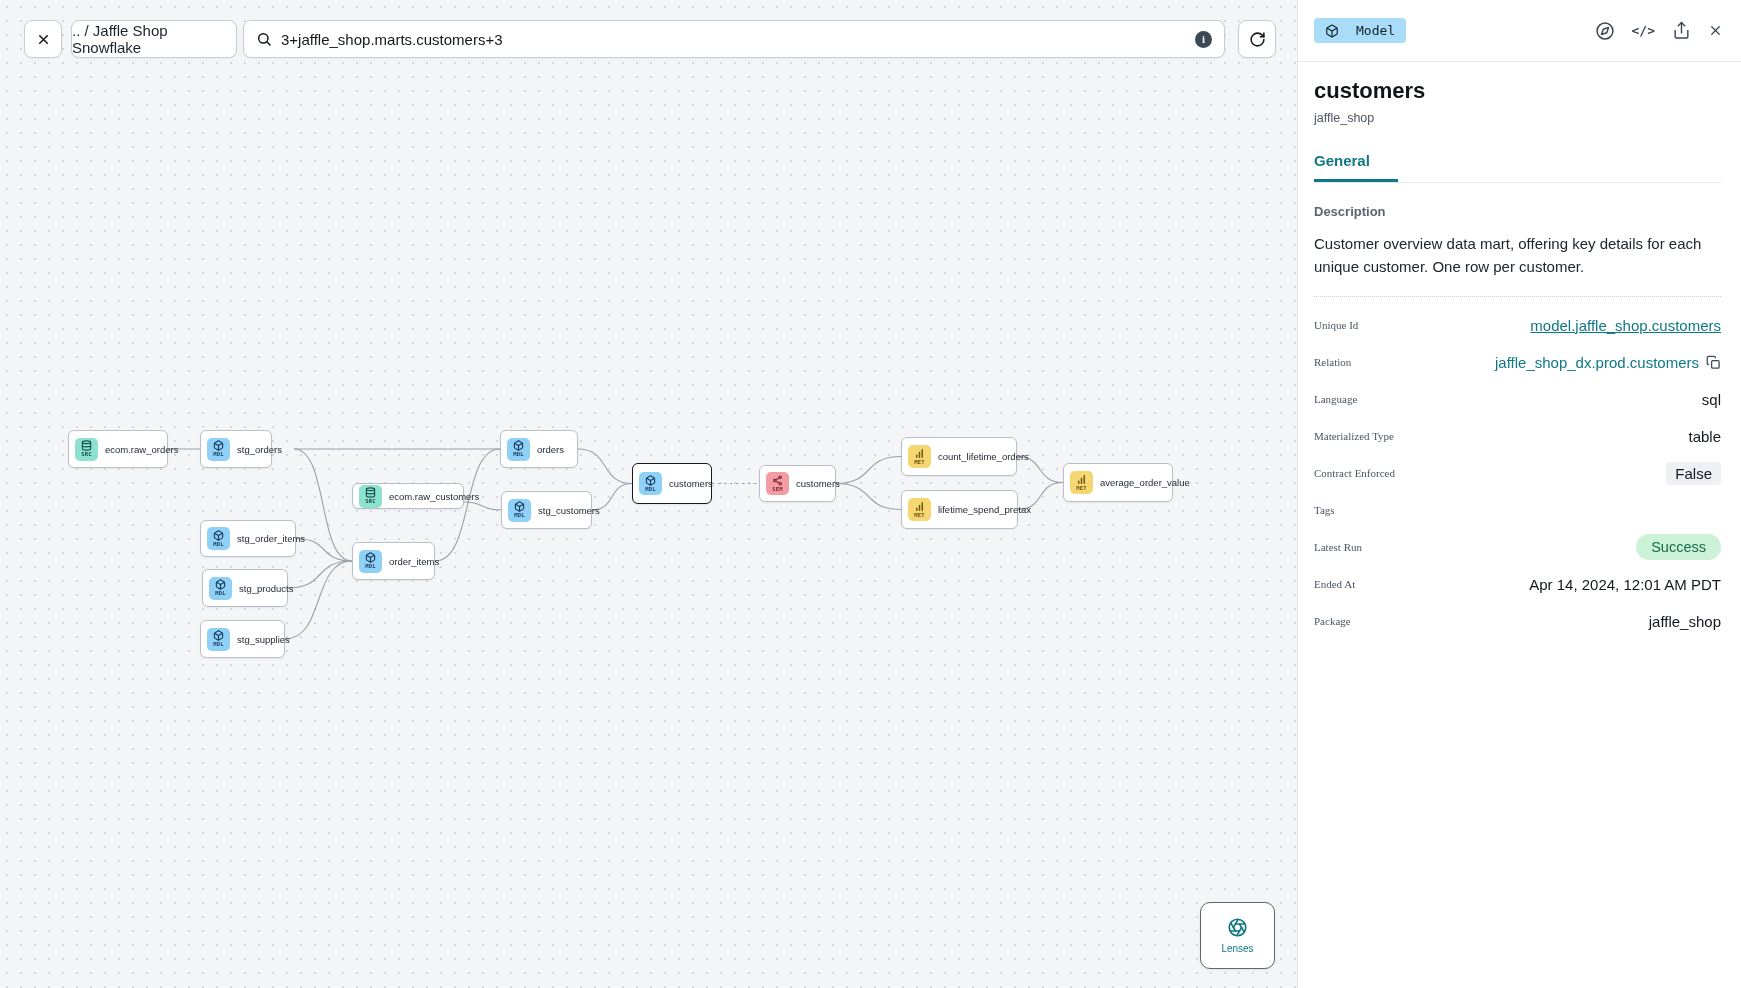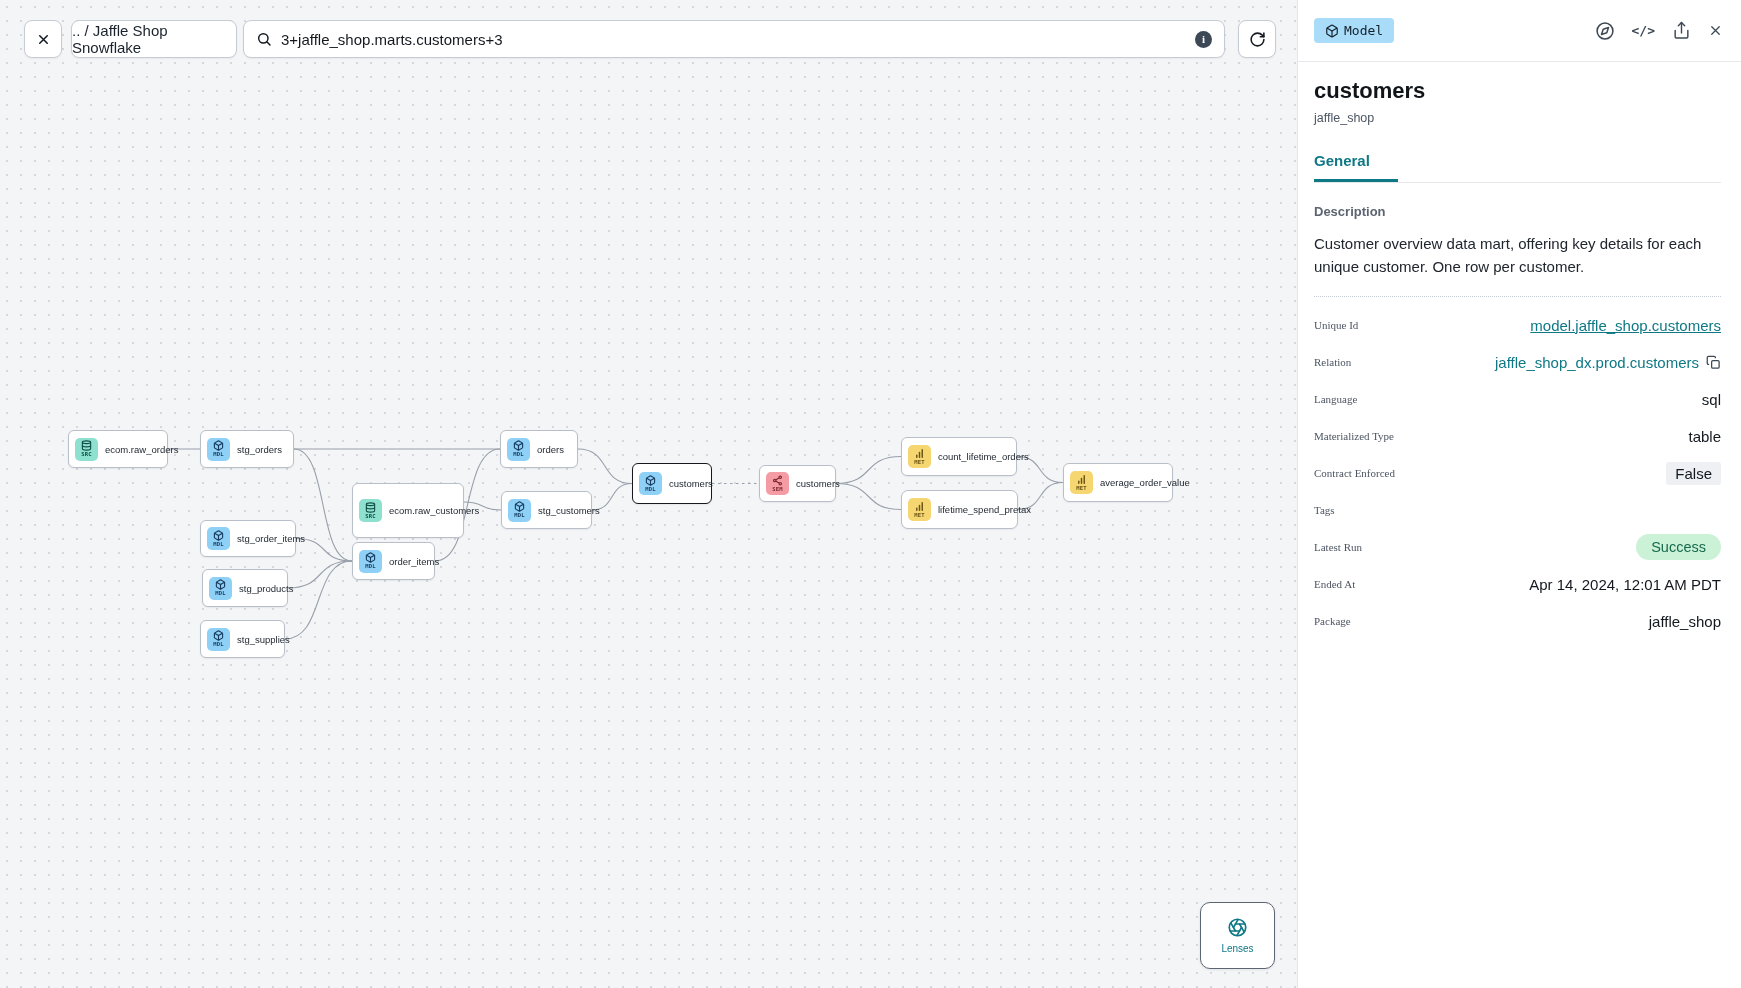--- a/index.html
+++ b/index.html
@@ -43,21 +43,21 @@
   .lenses { position:absolute; left:1200px; top:902px; width:75px; height:67px; background:#fff;
             border:1px solid #5b6672; border-radius:10px; display:flex; flex-direction:column;
             align-items:center; justify-content:center; gap:5px; cursor:pointer; color:#0e7885;
             box-shadow:0 1px 3px rgba(16,24,40,.08); }
   .lenses .llabel { font-size:10px; color:#0e7885; }
 
   
   .panel { position:absolute; left:1298px; top:0; width:443px; height:988px; background:#fff; }
   .p-hdr { height:62px; display:flex; align-items:center; justify-content:space-between;
            padding:0 18px 0 16px; border-bottom:1px solid #e6e8ec; }
-  .badge { display:inline-flex; align-items:center; gap:5px; background:#a9dcf9; color:#13202c;
+  .badge { display:inline-flex; align-items:center; gap:17px; background:#a9dcf9; color:#13202c;
            font-family:"DejaVu Sans Mono", monospace; font-size:13px; padding:5px 11px; border-radius:4px; }
   .hdr-icons { display:flex; align-items:center; gap:17px; color:#3c4754; }
   .icon-btn { cursor:pointer; display:flex; align-items:center; justify-content:center; color:#3c4754; }
   .code-glyph { font-family:"DejaVu Sans Mono", monospace; font-size:13px; font-weight:bold; }
 
   .p-body { padding:16px 20px 0 16px; }
   .p-title { font-size:22px; font-weight:bold; color:#10151a; }
   .p-sub { font-size:12.5px; color:#4c5562; margin-top:7px; }
   .tabs { display:flex; margin-top:27px; border-bottom:1px solid #e6e8ec; }
   .tab { font-size:15px; font-weight:bold; color:#0e7885; padding:0 28px 10px 0;
@@ -103,21 +103,21 @@
           <span class="chip" style="background:#8ee0cf">
             <svg width="11" height="11" viewBox="0 0 24 24" fill="none" stroke="#0f4c43" stroke-width="2.4">
               <ellipse cx="12" cy="5" rx="9" ry="3"></ellipse>
               <path d="M3 5v14a9 3 0 0 0 18 0V5"></path>
               <path d="M3 12a9 3 0 0 0 18 0"></path>
             </svg>
             <span class="kind" style="color:#0f4c43">SRC</span>
           </span>
           <span class="nlabel">ecom.raw_orders</span>
         </div>
-        <div class="node" style="left: 200px; top: 430px; width: 94px; height: 38px;">
+        <div class="node" style="left: 200px; top: 430px; width: 72px; height: 38px;">
           <span class="chip" style="background:#8fd0f6">
             <svg width="11" height="11" viewBox="0 0 24 24" fill="none" stroke="#16395c" stroke-width="2.4" stroke-linejoin="round">
               <path d="M21 8a2 2 0 0 0-1-1.73l-7-4a2 2 0 0 0-2 0l-7 4A2 2 0 0 0 3 8v8a2 2 0 0 0 1 1.73l7 4a2 2 0 0 0 2 0l7-4A2 2 0 0 0 21 16Z"></path>
               <path d="m3.3 7 8.7 5 8.7-5"></path>
               <path d="M12 22V12"></path>
             </svg>
             <span class="kind" style="color:#16395c">MDL</span>
           </span>
           <span class="nlabel">stg_orders</span>
         </div>
@@ -147,21 +147,21 @@
           <span class="chip" style="background:#8fd0f6">
             <svg width="11" height="11" viewBox="0 0 24 24" fill="none" stroke="#16395c" stroke-width="2.4" stroke-linejoin="round">
               <path d="M21 8a2 2 0 0 0-1-1.73l-7-4a2 2 0 0 0-2 0l-7 4A2 2 0 0 0 3 8v8a2 2 0 0 0 1 1.73l7 4a2 2 0 0 0 2 0l7-4A2 2 0 0 0 21 16Z"></path>
               <path d="m3.3 7 8.7 5 8.7-5"></path>
               <path d="M12 22V12"></path>
             </svg>
             <span class="kind" style="color:#16395c">MDL</span>
           </span>
           <span class="nlabel">stg_supplies</span>
         </div>
-        <div class="node" style="left: 352px; top: 483px; width: 112px; height: 55px; justify-content: space-between;">
+        <div class="node" style="left: 352px; top: 483px; width: 112px; height: 26px; justify-content: space-between;">
           <span class="chip" style="background:#8ee0cf">
             <svg width="11" height="11" viewBox="0 0 24 24" fill="none" stroke="#0f4c43" stroke-width="2.4">
               <ellipse cx="12" cy="5" rx="9" ry="3"></ellipse>
               <path d="M3 5v14a9 3 0 0 0 18 0V5"></path>
               <path d="M3 12a9 3 0 0 0 18 0"></path>
             </svg>
             <span class="kind" style="color:#0f4c43">SRC</span>
           </span>
           <span class="nlabel">ecom.raw_customers</span>
         </div>
@@ -225,21 +225,21 @@
           <span class="chip" style="background:#f5d671">
             <svg width="11" height="11" viewBox="0 0 24 24" fill="none" stroke="#6b5416" stroke-width="3.2" stroke-linecap="round">
               <path d="M6 20v-4"></path>
               <path d="M12 20V10"></path>
               <path d="M18 20V4"></path>
             </svg>
             <span class="kind" style="color:#6b5416">MET</span>
           </span>
           <span class="nlabel">count_lifetime_orders</span>
         </div>
-        <div class="node" style="left: 901px; top: 490px; width: 117px; height: 39px; border-radius: 7px;">
+        <div class="node" style="left: 901px; top: 490px; width: 117px; height: 39px;">
           <span class="chip" style="background:#f5d671">
             <svg width="11" height="11" viewBox="0 0 24 24" fill="none" stroke="#6b5416" stroke-width="3.2" stroke-linecap="round">
               <path d="M6 20v-4"></path>
               <path d="M12 20V10"></path>
               <path d="M18 20V4"></path>
             </svg>
             <span class="kind" style="color:#6b5416">MET</span>
           </span>
           <span class="nlabel">lifetime_spend_pretax</span>
         </div>

